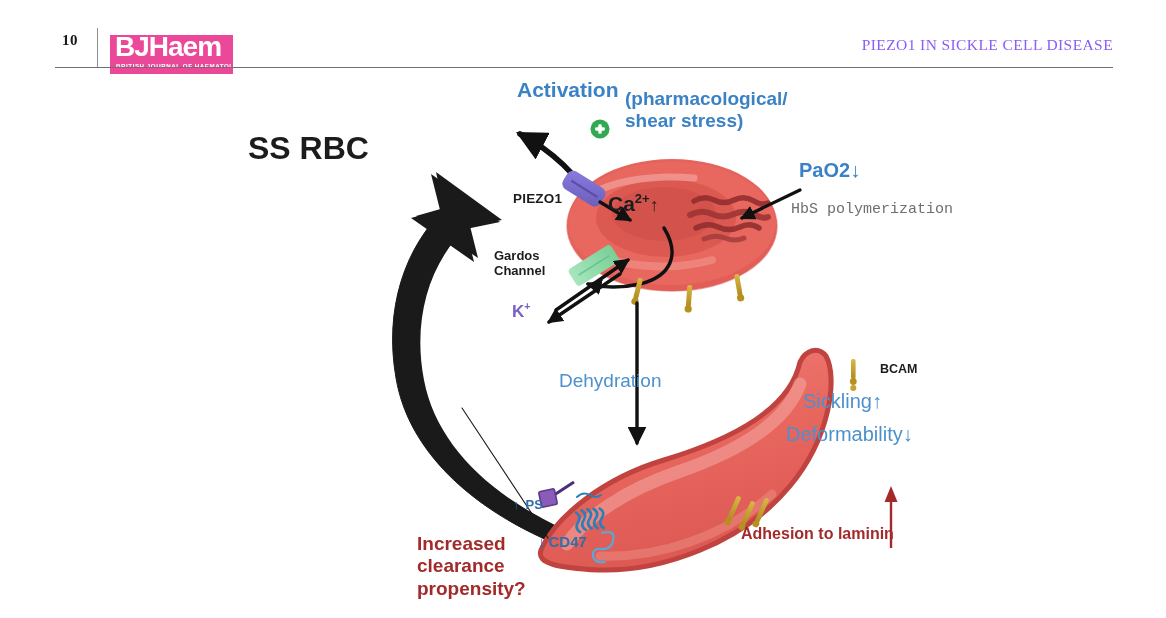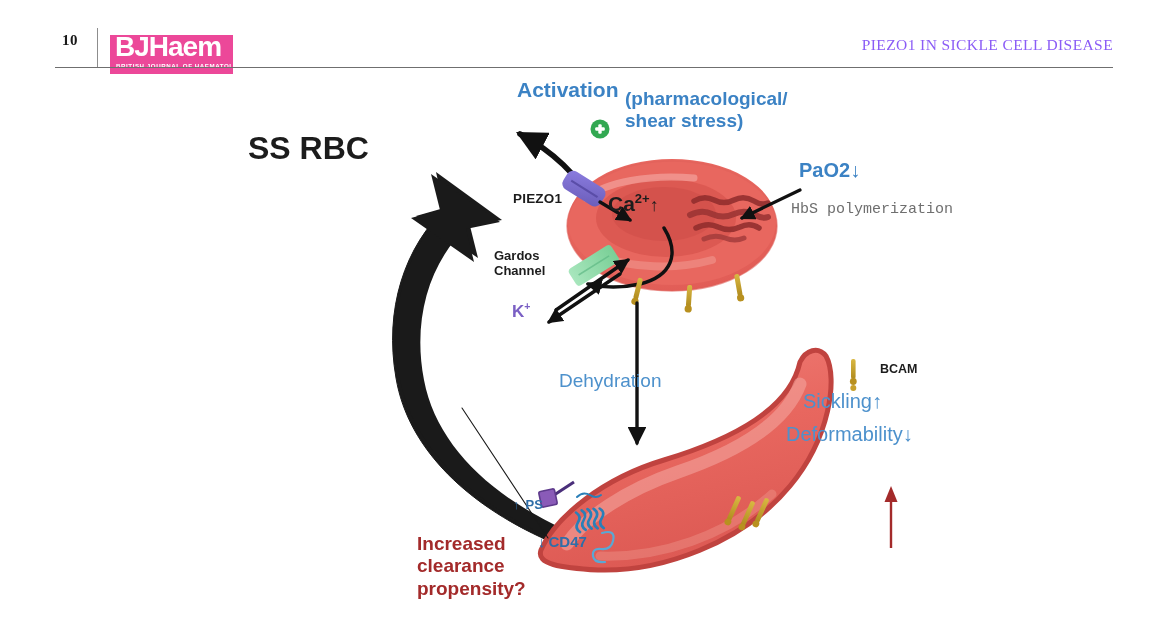--- a/index.html
+++ b/index.html
@@ -364,13 +364,14 @@
   <div class="lbl blue-reg" id="lbl-deform"><span>Deformability</span><span class="arrow-glyph">↓</span></div>
 
   <div class="lbl blue-dark" id="lbl-ps"><span class="arrow-glyph">↑</span><span style="padding-left:6px">PS</span></div>
 
   <div class="lbl blue-dark" id="lbl-cd47"><span class="arrow-glyph">↓</span><span style="padding-left:3px">CD47</span></div>
 
   <div class="lbl red-bold" id="lbl-increased">Increased
 clearance
 propensity?</div>
 
+  <div class="lbl red-bold" id="lbl-adhesion">Adhesion to laminin</div>
 </div>
 
 </body></html>

